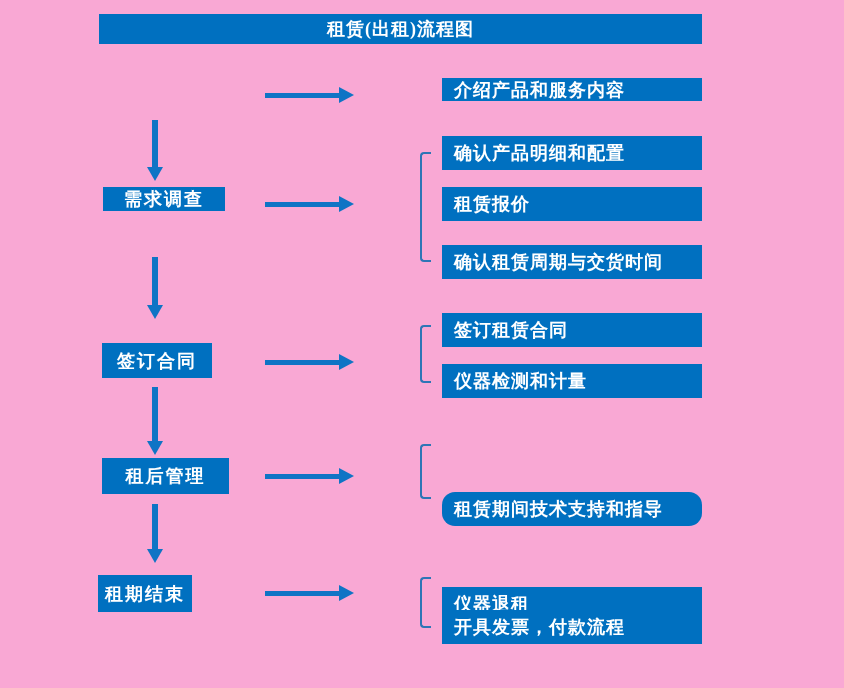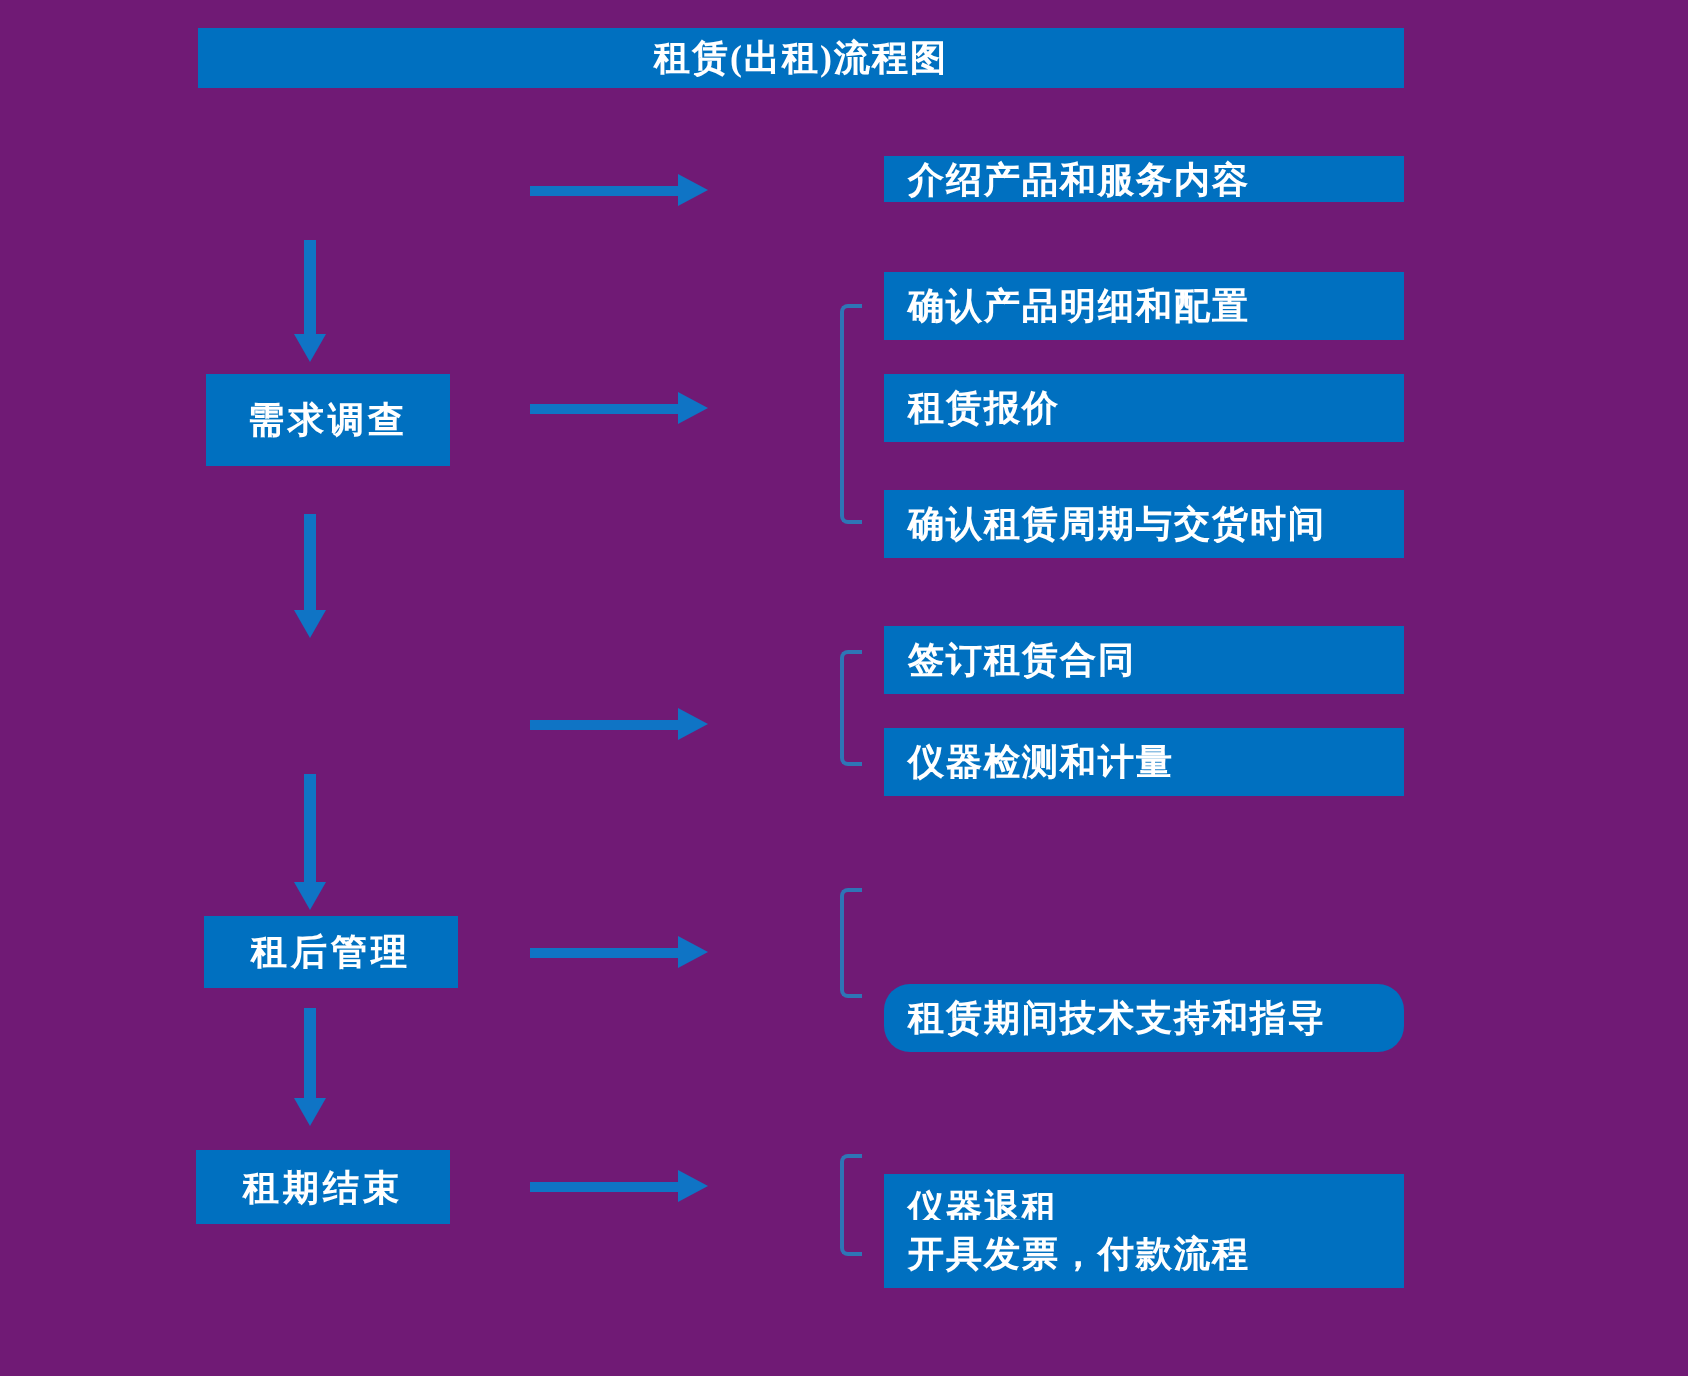--- a/index.html
+++ b/index.html
@@ -3,39 +3,39 @@
 <meta charset="utf-8">
 <style>
   :root{
     --box-blue:#0070c0;
     --arrow-blue:#0f74c5;
     --bracket-blue:#2e75b6;
     --text-white:#ffffff;
   }
   html,body{margin:0;padding:0;background:#ffffff;}
   .canvas{
-    position:relative;width:844px;height:688px;background:#701a75;overflow:hidden;
+    position:relative;width:844px;height:688px;background:#f9a8d4;overflow:hidden;
     font-family:"Liberation Serif","DejaVu Serif",serif;
   }
   .title{
     position:absolute;left:99px;top:14px;width:603px;height:30px;
     background:var(--box-blue);color:var(--text-white);
     font-size:18px;font-weight:bold;text-align:center;line-height:30px;
     letter-spacing:1px;
   }
   .step{
     position:absolute;background:var(--box-blue);color:var(--text-white);
     font-size:18px;font-weight:bold;display:flex;align-items:center;justify-content:center;
     letter-spacing:2px;
   }
   .s1{left:103px;top:78px;width:122px;height:35px;}
-  .s2{left:103px;top:187px;width:122px;height:46px;}
+  .s2{left:103px;top:187px;width:122px;height:24px;}
   .s3{left:102px;top:343px;width:110px;height:35px;}
   .s4{left:102px;top:458px;width:127px;height:36px;}
-  .s5{left:98px;top:575px;width:127px;height:37px;}
+  .s5{left:98px;top:575px;width:94px;height:37px;}
   .detail{
     position:absolute;left:442px;width:260px;height:34px;
     background:var(--box-blue);color:var(--text-white);
     font-size:18px;font-weight:bold;display:flex;align-items:center;
     padding-left:12px;box-sizing:border-box;letter-spacing:1px;white-space:nowrap;
   }
   .d1{top:78px;height:23px;}
   .d2{top:136px;}
   .d3{top:187px;}
   .d4{top:245px;}
@@ -89,20 +89,21 @@
   .b5{top:577px;height:51px;}
 </style>
 </head>
 <body>
 
 <div class="canvas">
 
   <div class="title">租赁(出租)流程图</div>
 
   <div class="step s2">需求调查</div>
+  <div class="step s3">签订合同</div>
   <div class="step s4">租后管理</div>
   <div class="step s5">租期结束</div>
 
   <div class="detail d1">介绍产品和服务内容</div>
   <div class="detail d2">确认产品明细和配置</div>
   <div class="detail d3">租赁报价</div>
   <div class="detail d4">确认租赁周期与交货时间</div>
   <div class="detail d5">签订租赁合同</div>
   <div class="detail d6">仪器检测和计量</div>
   <div class="detail d8">租赁期间技术支持和指导</div>

